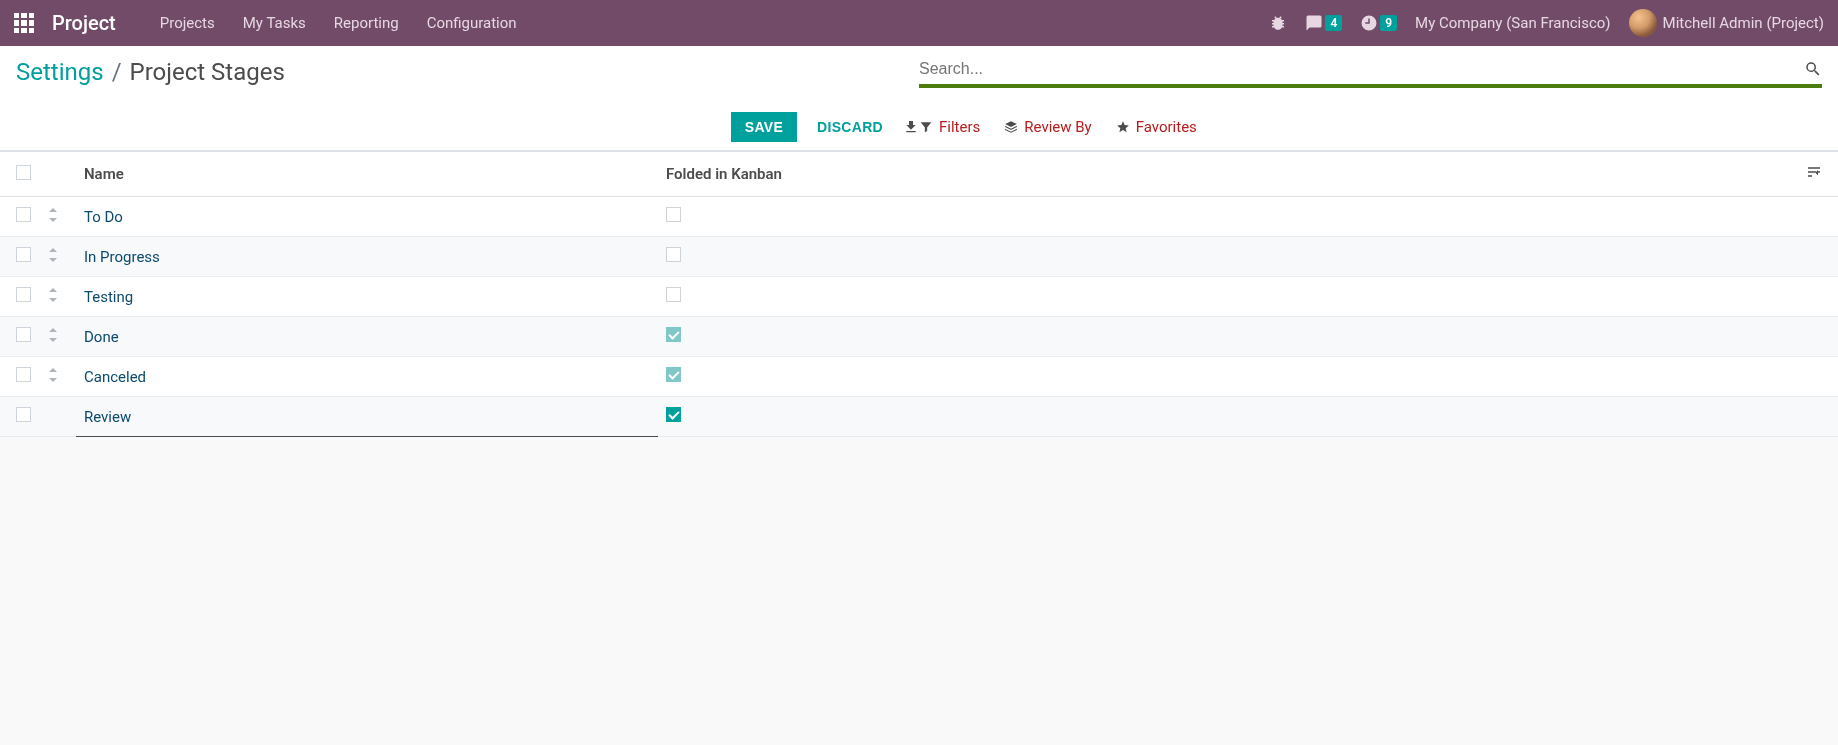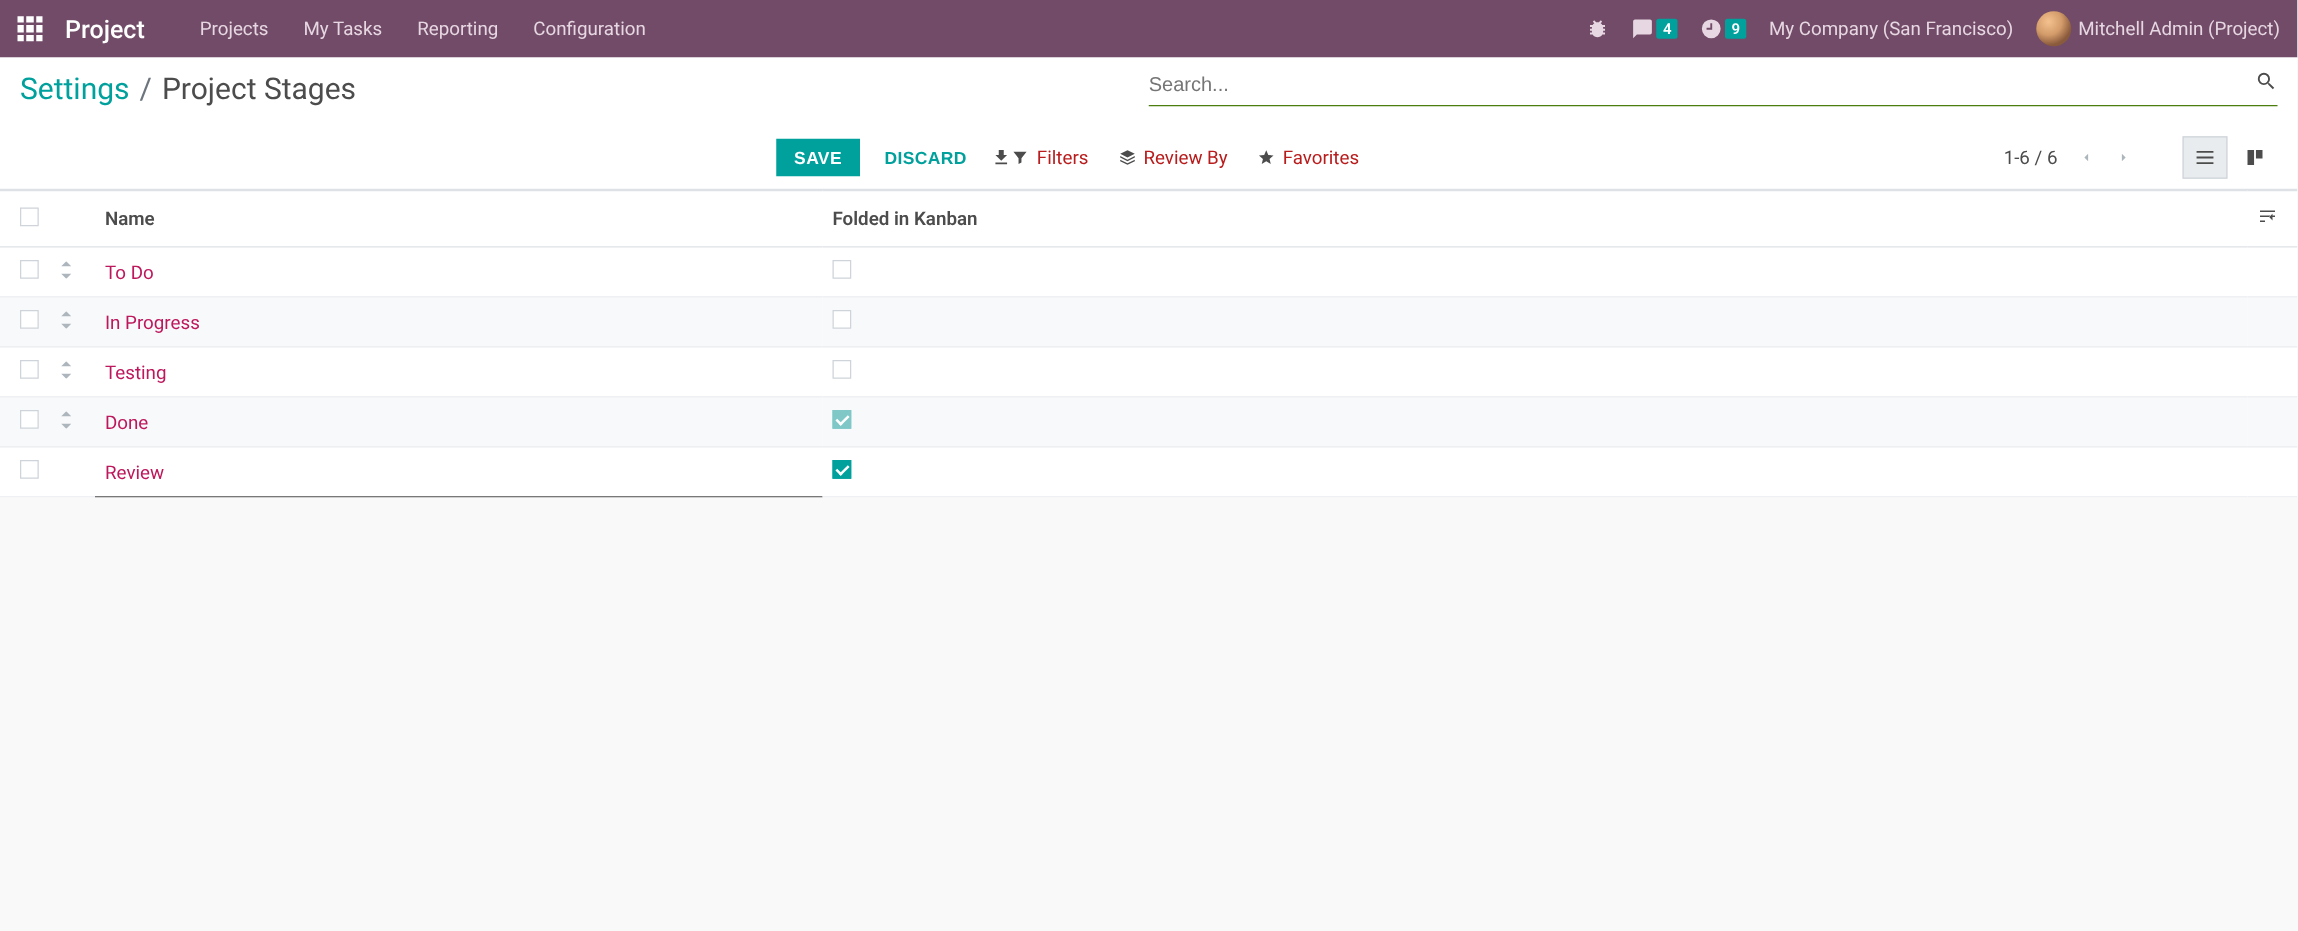--- a/index.html
+++ b/index.html
@@ -89,21 +89,22 @@
   }
   .breadcrumb .crumb-link {
     color: #00A09D;
     cursor: pointer;
   }
   .breadcrumb .sep { color: #6c757d; margin: 0 8px; }
   .breadcrumb .crumb-current { color: #4c4c4c; }
   .search-box {
     flex: 1;
     display: flex;
-    border-bottom: 1px solid #4d7c0f;
+    align-items: center;
+    border-bottom: 4px solid #4d7c0f;
     padding-bottom: 2px;
   }
   .search-input {
     flex: 1;
     border: none;
     font-size: 16px;
     color: #6c757d;
     background: transparent;
     outline: none;
     padding: 4px 0;
@@ -196,21 +197,21 @@
     background: #fff;
   }
   table.o_list tbody tr {
     border-bottom: 1px solid #e9ecef;
   }
   table.o_list tbody tr:nth-child(odd) { background: #fff; }
   table.o_list tbody tr:nth-child(even) { background: #f8f9fa; }
   table.o_list tbody td {
     padding: 10px 8px;
     font-size: 15px;
-    color: #be185d;
+    color: #0c4a6e;
   }
   .col-check { width: 40px; padding-left: 16px !important; }
   .col-handle { width: 36px; }
   .col-name { }
   .col-folded { width: 1140px; }
   .col-opt { width: 40px; text-align: right; padding-right: 16px !important;}
   .checkbox {
     width: 15px; height: 15px;
     border: 1px solid #ced4da;
     display: inline-block;
@@ -322,49 +323,20 @@
           </svg>
         <span>Review By</span>
       </div>
       <div class="search-opt">
         <svg viewBox="0 0 24 24">
             <path d="M12 17.27 18.18 21l-1.64-7.03L22 9.24l-7.19-.61L12 2 9.19 8.63 2 9.24l5.46 4.73L5.82 21z"></path>
           </svg>
         <span>Favorites</span>
       </div>
     </div>
-    <div class="pager-and-view">
-      <div class="pager">
-        <span><span>1-6</span> / <span>6</span></span>
-        <div class="pager-nav">
-          <div class="pager-btn">
-            <svg viewBox="0 0 24 24">
-                <path d="M15 6l-6 6 6 6V6z"></path>
-              </svg>
-          </div>
-          <div class="pager-btn">
-            <svg viewBox="0 0 24 24">
-                <path d="M9 6l6 6-6 6V6z"></path>
-              </svg>
-          </div>
-        </div>
-      </div>
-      <div class="view-switch">
-        <div class="view-btn active">
-          <svg viewBox="0 0 24 24">
-              <path d="M3 5h18v2H3zM3 11h18v2H3zM3 17h18v2H3z"></path>
-            </svg>
-        </div>
-        <div class="view-btn">
-          <svg viewBox="0 0 24 24">
-              <path d="M4 4h7v16H4zM13 4h7v9h-7z"></path>
-            </svg>
-        </div>
-      </div>
-    </div>
   </div>
 </div>
 
 <div class="list-view">
   <table class="o_list">
     <thead>
       <tr>
         <th class="col-check"><span class="checkbox"></span></th>
         <th class="col-handle"></th>
         <th class="col-name">Name</th>
@@ -416,20 +388,31 @@
               <svg viewBox="0 0 10 14">
                 <path d="M5 0l4 4H1zM5 14l4-4H1z"></path>
               </svg>
             </span></td>
           <td class="col-name">Done</td>
           <td class="col-folded"><span class="checkbox checked-ro"></span></td>
           <td class="col-opt"></td>
         </tr>
         <tr>
           <td class="col-check"><span class="checkbox"></span></td>
+          <td class="col-handle"><span class="drag-handle">
+              <svg viewBox="0 0 10 14">
+                <path d="M5 0l4 4H1zM5 14l4-4H1z"></path>
+              </svg>
+            </span></td>
+          <td class="col-name">Canceled</td>
+          <td class="col-folded"><span class="checkbox checked-ro"></span></td>
+          <td class="col-opt"></td>
+        </tr>
+        <tr>
+          <td class="col-check"><span class="checkbox"></span></td>
           <td class="col-handle"></td>
           <td class="col-name edit-cell">Review</td>
           <td class="col-folded"><span class="checkbox checked"></span></td>
           <td class="col-opt"></td>
         </tr>
       </tbody>
   </table>
 </div>
 
 </body></html>

